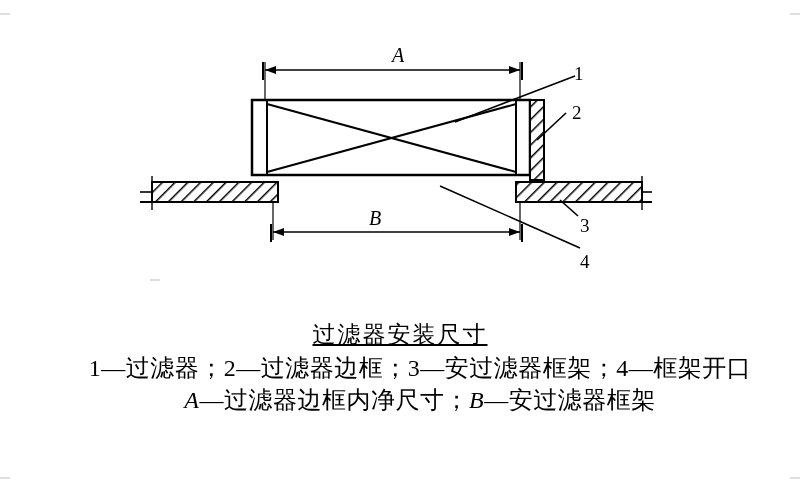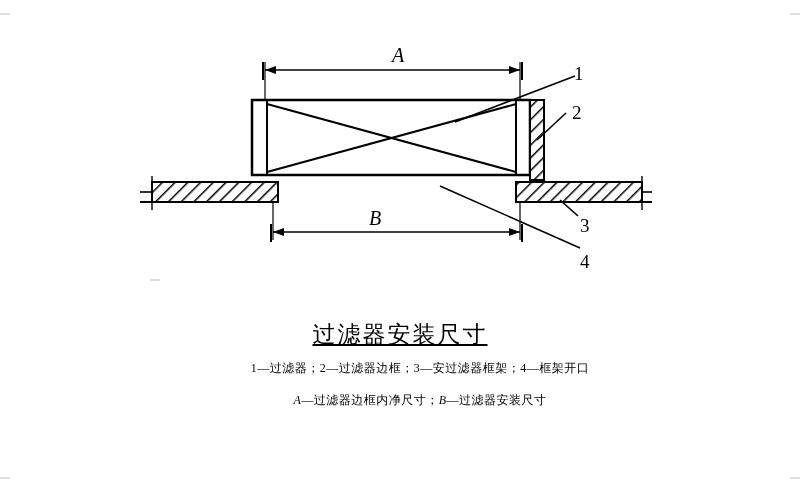--- a/index.html
+++ b/index.html
@@ -36,21 +36,21 @@
     text-align: center;
   }
   .caption-title {
     font-size: 23px;
     letter-spacing: 2px;
     line-height: 34px;
     font-family: "Liberation Serif", serif;
     text-decoration: underline;
   }
   .caption-line {
-    font-size: 12px;
+    font-size: 24px;
     letter-spacing: 0.5px;
     line-height: 32px;
     font-family: "Liberation Serif", serif;
     margin-left: 40px;
   }
   .caption-line .ital {
     font-style: italic;
     font-family: "Liberation Serif", serif;
   }
   .lbl {
@@ -157,16 +157,16 @@
       <line x1="790" y1="14" x2="800" y2="14" stroke="#bdbdbd" stroke-width="1"></line>
       <line x1="0" y1="478" x2="10" y2="478" stroke="#bdbdbd" stroke-width="1"></line>
       <line x1="790" y1="478" x2="800" y2="478" stroke="#bdbdbd" stroke-width="1"></line>
       <line x1="150" y1="280" x2="160" y2="280" stroke="#bdbdbd" stroke-width="1"></line>
     </g>
   </svg>
 
   <div class="caption-block">
     <div class="caption-title">过滤器安装尺寸</div>
     <div class="caption-line">1—过滤器；2—过滤器边框；3—安过滤器框架；4—框架开口</div>
-    <div class="caption-line"><span class="ital">A</span><span>—过滤器边框内净尺寸；</span><span class="ital">B</span><span>—过滤器安装尺寸</span></div>
+    <div class="caption-line"><span class="ital">A</span><span>—过滤器边框内净尺寸；</span><span class="ital">B</span><span>—安过滤器框架</span></div>
   </div>
 
 </div>
 
 </body></html>

